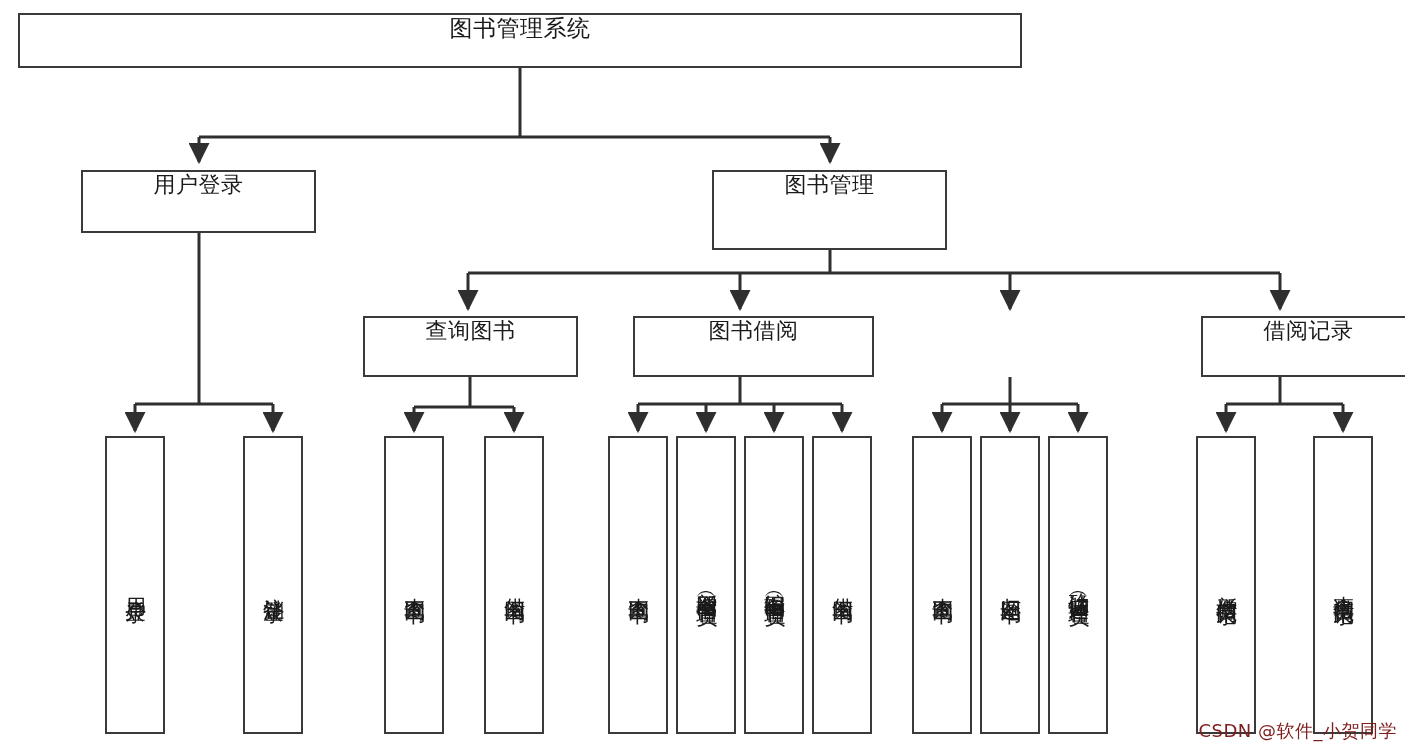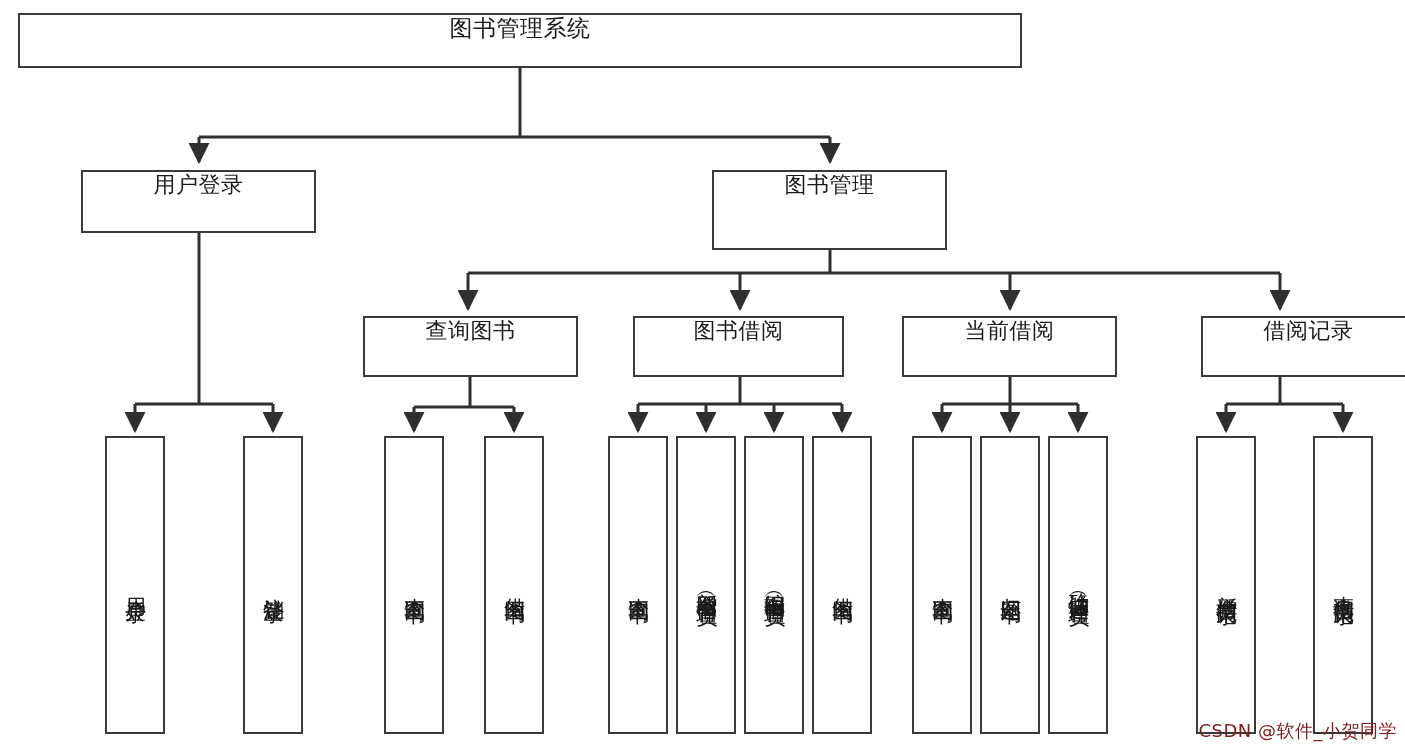--- a/index.html
+++ b/index.html
@@ -140,27 +140,24 @@
   </div>
 
   <div class="node horiz" style="left:712px; top:170px; width:235px; height:80px;">
     <span class="label">图书管理</span>
   </div>
 
   <div class="node horiz" style="left:363px; top:316px; width:215px; height:61px;">
     <span class="label">查询图书</span>
   </div>
 
-  <div class="node horiz" style="left:633px; top:316px; width:211px; height:61px;">
+  <div class="node horiz" style="left:633px; top:316px; width:241px; height:61px;">
     <span class="label">图书借阅</span>
   </div>
 
-  <div class="node horiz" style="left:902px; top:316px; width:215px; height:61px;">
-    <span class="label">当前借阅</span>
-  </div>
 
   <div class="node horiz" style="left:1172px; top:316px; width:215px; height:61px;margin-left:29px;">
     <span class="label">借阅记录</span>
   </div>
 
   <div class="node vert" style="left:105px; top:436px; width:60px; height:298px;">
     <span class="label">用户登录</span>
   </div>
 
   <div class="node vert" style="left:243px; top:436px; width:60px; height:298px;">

